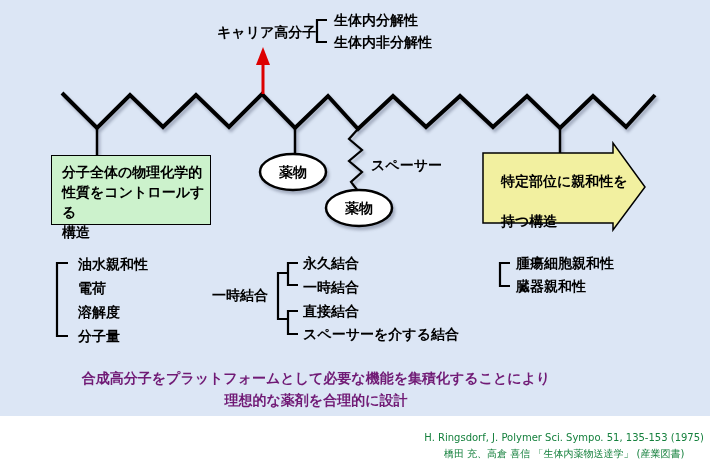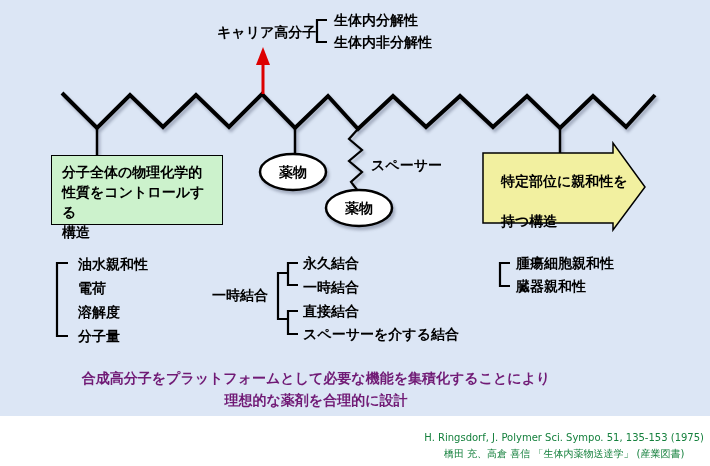--- a/index.html
+++ b/index.html
@@ -3,21 +3,21 @@
 <meta charset="utf-8">
 <style>
   html,body{margin:0;padding:0;}
   body{font-family:"DejaVu Sans","Liberation Sans",sans-serif;}
   .stage{position:relative;width:710px;height:466px;background:#ffffff;overflow:hidden;}
   .panel{position:absolute;left:0;top:0;width:710px;height:416px;background:#dce6f5;}
   svg.lineart{position:absolute;left:0;top:0;}
   .shadowed{filter:drop-shadow(2px 3px 1.5px rgba(90,100,125,0.45));}
   .lbl{position:absolute;font-size:14px;font-weight:bold;color:#000;white-space:nowrap;line-height:1;}
   .greenbox{position:absolute;left:51px;top:155px;width:148px;height:62px;
-            background:#ccf2cc;border:1.5px solid #000;padding:6px 12px 0 10px;
+            background:#ccf2cc;border:1.5px solid #000;padding:6px 0 0 10px;
             font-size:14px;font-weight:bold;line-height:20px;color:#000;}
   .arrowtext{position:absolute;font-size:14px;font-weight:bold;color:#000;white-space:nowrap;line-height:1;margin-left:8px;}
   .drug{position:absolute;width:64px;text-align:center;font-size:14px;font-weight:bold;color:#000;line-height:1;}
   .summary{position:absolute;left:0;top:367px;width:632px;text-align:center;
            font-size:14px;font-weight:bold;color:#701a75;line-height:22px;}
   .citation{position:absolute;right:6px;top:430px;text-align:center;
             font-size:10px;color:#15803d;line-height:16px;font-weight:normal;}
 </style>
 </head>
 <body>

